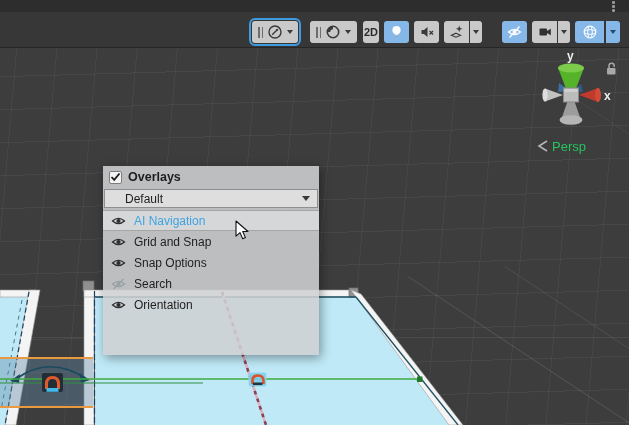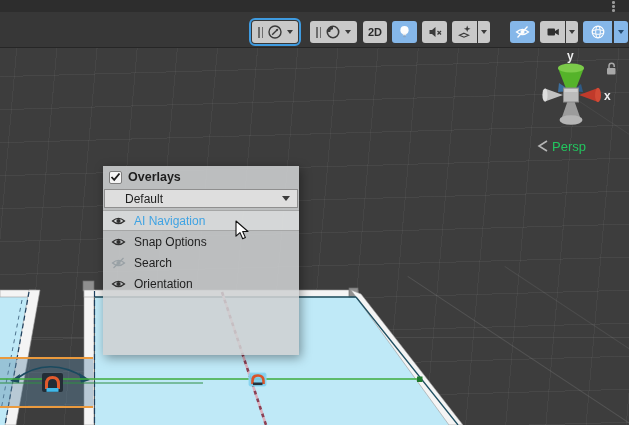--- a/index.html
+++ b/index.html
@@ -35,21 +35,21 @@
   .handle i { width:1.5px; height:11px; background:#6d6d6d; display:block; }
   .caret { width:0; height:0; border-left:3.5px solid transparent; border-right:3.5px solid transparent; border-top:4.5px solid #3a3a3a; margin-left:4px; }
   .tb.blue .caret, .caret.on-blue { border-top-color:#244a6e; }
   .lbl2d { font-size:11px; font-weight:bold; color:#2b2b2b; }
   
   #gizmo { position:absolute; left:526px; top:48px; z-index:5; }
   #lock { position:absolute; left:604px; top:61px; z-index:5; }
   #persp { position:absolute; left:537px; top:139px; display:flex; align-items:center; gap:3px; color:#22c55e; font-size:13px; z-index:5; }
   
   #overlay-menu {
-    position:absolute; left:103px; top:166px; width:196px; height:189px; z-index:20;
+    position:absolute; left:103px; top:166px; width:216px; height:189px; z-index:20;
     background:rgba(207,209,210,0.87);
     box-shadow:2px 3px 10px rgba(0,0,0,0.38);
     font-size:12px; color:#1e1e1e;
   }
   .om-title { height:22px; display:flex; align-items:center; padding-left:6px; gap:6px; font-weight:bold; font-size:12.5px; }
   .om-check { width:13px; height:13px; background:#f4f4f4; border:1px solid #7d7d7d; border-radius:2px; display:flex; align-items:center; justify-content:center; }
   .om-dd { position:absolute; left:1px; right:1px; top:23px; height:19px; background:rgba(225,225,225,0.92); border:1px solid #8f8f8f; display:flex; align-items:center; padding-left:20px; }
   .om-dd .caret { position:absolute; right:7px; border-left:4.5px solid transparent; border-right:4.5px solid transparent; border-top:5.5px solid #3a3a3a; margin:0; }
   .om-items { position:absolute; left:0; right:0; top:44px; }
   .mi { height:21px; display:flex; align-items:center; padding-left:8px; gap:8px; }
@@ -191,21 +191,21 @@
           <i></i>
           <i></i>
         </span>
       <svg width="16" height="16" viewBox="0 0 16 16">
         <circle cx="8" cy="8" r="5.7" fill="none" stroke="#3a3a3a" stroke-width="1.6"></circle>
         <path d="M8,2.3 a5.7,5.7 0 0 0 -5.7,5.7 l3,0 a2.7,2.7 0 0 1 2.7,-2.7 Z" fill="#3a3a3a"></path>
       </svg>
       <span class="caret"></span>
     </div>
 
-    <div class="tb" style="width:24px; margin-left:6px;">
+    <div class="tb" style="width:16px; margin-left:6px;">
       <span class="lbl2d">2D</span>
     </div>
 
     <div class="tb blue" style="width:25px; margin-left:5px;">
       <svg width="15" height="16" viewBox="0 0 15 16">
         <circle cx="7.5" cy="6.2" r="4.1" fill="#fdfdfd"></circle>
         <rect x="5.8" y="9.8" width="3.4" height="1.6" fill="#e8e8e8"></rect>
         <rect x="6.1" y="11.6" width="2.8" height="1.6" rx="0.6" fill="#8aa6c4"></rect>
       </svg>
     </div>
@@ -284,20 +284,28 @@
             <line class="slash" x1="2.5" y1="11" x2="12.5" y2="1" stroke-width="1.2"></line>
           </svg>
         <span class="mi-label">AI Navigation</span>
       </div>
       <div class="mi">
         <svg class="eye" width="15" height="12" viewBox="0 0 15 12">
             <path class="eyeline" d="M1.5,6 Q7.5,0.8 13.5,6 Q7.5,11.2 1.5,6 Z" fill="none" stroke="#2e2e2e" stroke-width="1.3"></path>
             <circle class="pupil" cx="7.5" cy="6" r="2.1" fill="#2e2e2e"></circle>
             <line class="slash" x1="2.5" y1="11" x2="12.5" y2="1" stroke-width="1.2"></line>
           </svg>
+        <span class="mi-label">Grid and Snap</span>
+      </div>
+      <div class="mi">
+        <svg class="eye" width="15" height="12" viewBox="0 0 15 12">
+            <path class="eyeline" d="M1.5,6 Q7.5,0.8 13.5,6 Q7.5,11.2 1.5,6 Z" fill="none" stroke="#2e2e2e" stroke-width="1.3"></path>
+            <circle class="pupil" cx="7.5" cy="6" r="2.1" fill="#2e2e2e"></circle>
+            <line class="slash" x1="2.5" y1="11" x2="12.5" y2="1" stroke-width="1.2"></line>
+          </svg>
         <span class="mi-label">Snap Options</span>
       </div>
       <div class="mi">
         <svg class="eye off" width="15" height="12" viewBox="0 0 15 12">
             <path class="eyeline" d="M1.5,6 Q7.5,0.8 13.5,6 Q7.5,11.2 1.5,6 Z" fill="none" stroke="#2e2e2e" stroke-width="1.3"></path>
             <circle class="pupil" cx="7.5" cy="6" r="2.1" fill="#2e2e2e"></circle>
             <line class="slash" x1="2.5" y1="11" x2="12.5" y2="1" stroke-width="1.2"></line>
           </svg>
         <span class="mi-label">Search</span>
       </div>

